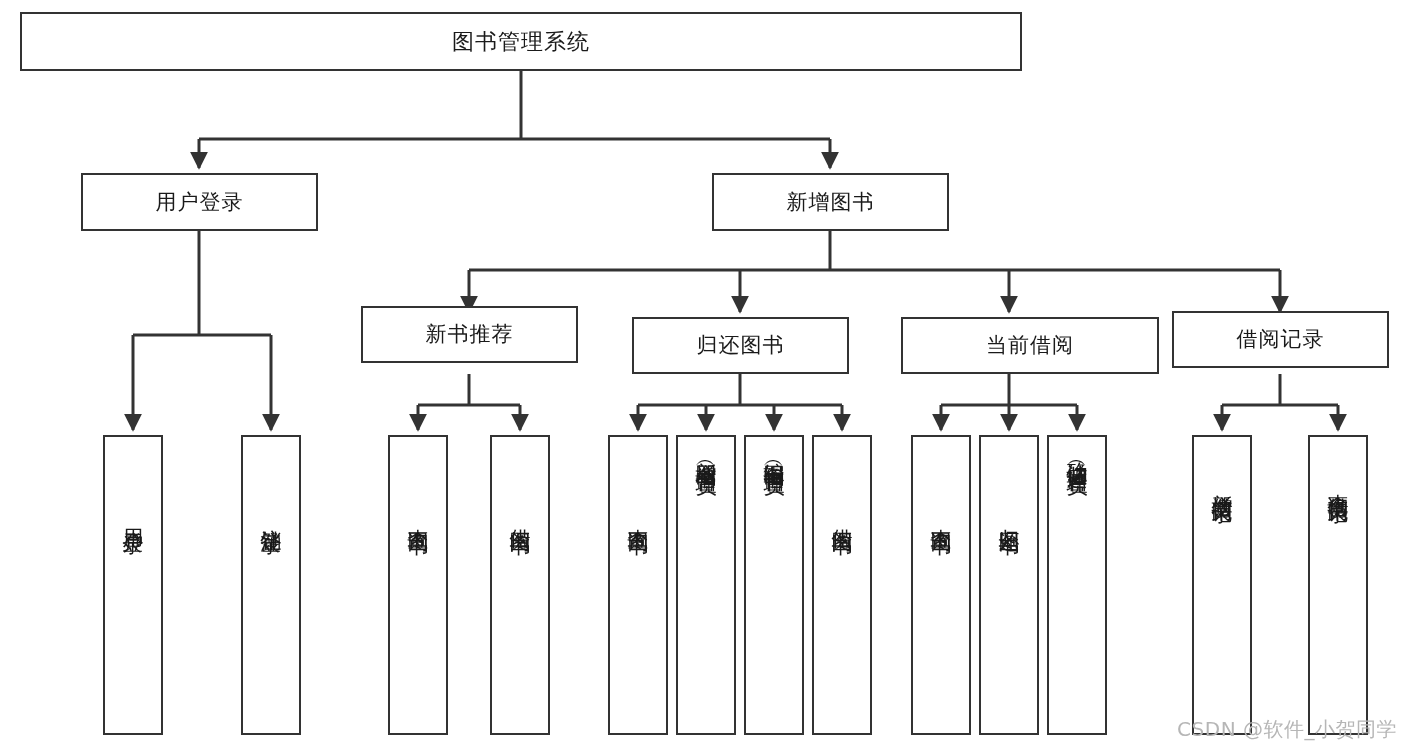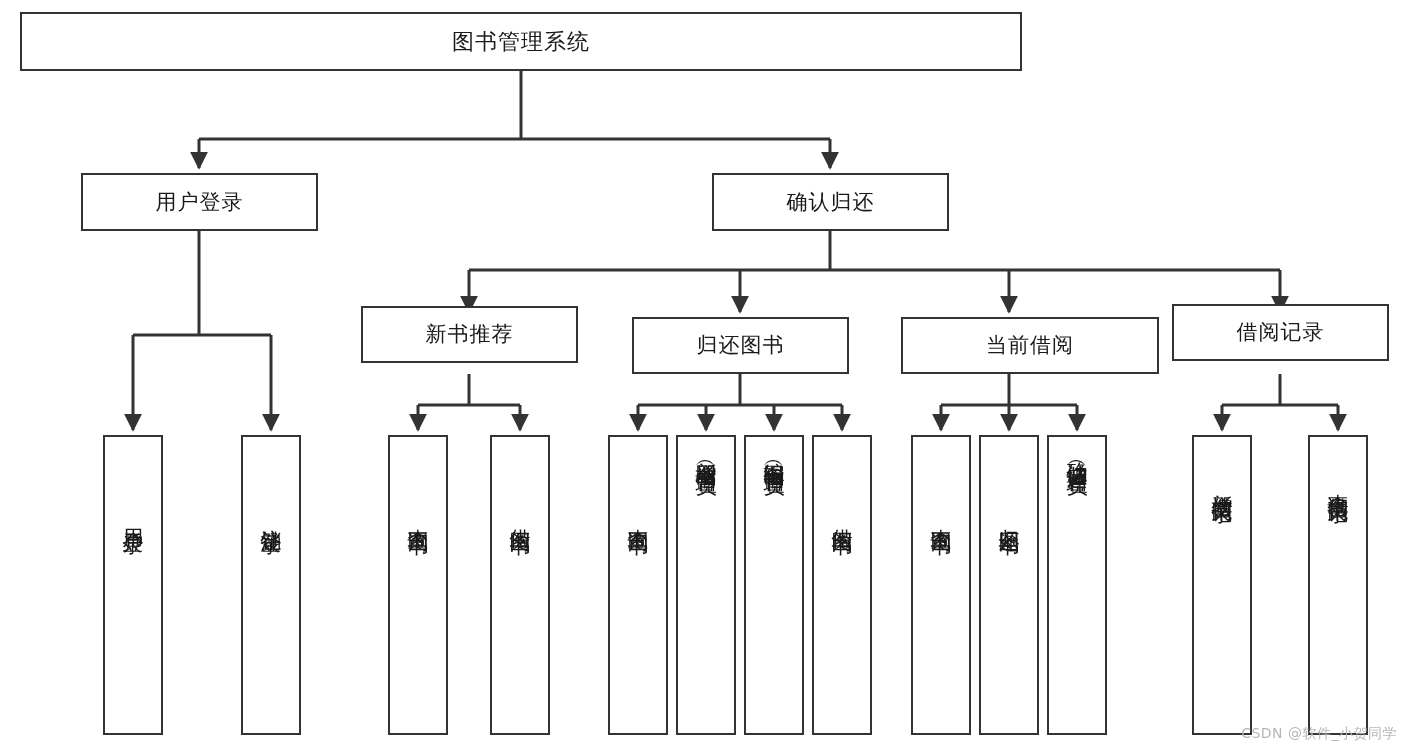--- a/index.html
+++ b/index.html
@@ -55,21 +55,21 @@
     line-height: 1.05;
     white-space: nowrap;
   }
   .node.root .label {
     font-size: 22px;
   }
   .watermark {
     position: absolute;
     right: 8px;
     bottom: 4px;
-    font-size: 14px;
+    font-size: 20px;
     color: #b6b6b6;
     letter-spacing: 0.5px;
     white-space: nowrap;
     font-family: "DejaVu Sans", "Liberation Sans", sans-serif;
   }
 </style>
 </head>
 <body>
 
 <div id="canvas">
@@ -127,33 +127,33 @@
   </svg>
 
   <div class="node horizontal root" style="left:20px; top:12px; width:1002px; height:59px;">
     <span class="label">图书管理系统</span>
   </div>
 
   <div class="node horizontal" style="left:81px; top:173px; width:237px; height:58px;">
     <span class="label">用户登录</span>
   </div>
   <div class="node horizontal" style="left:712px; top:173px; width:237px; height:58px;">
-    <span class="label">确认归还</span>
+    <span class="label">新增图书</span>
   </div>
 
   <div class="node horizontal" style="left:361px; top:306px; width:217px; height:57px;">
     <span class="label">新书推荐</span>
   </div>
   <div class="node horizontal" style="left:632px; top:317px; width:217px; height:57px;">
     <span class="label">归还图书</span>
   </div>
   <div class="node horizontal" style="left:901px; top:317px; width:258px; height:57px;">
     <span class="label">当前借阅</span>
   </div>
-  <div class="node horizontal" style="left:1172px; top:304px; width:217px; height:57px;">
+  <div class="node horizontal" style="left:1172px; top:311px; width:217px; height:57px;">
     <span class="label">借阅记录</span>
   </div>
 
   <div class="node vertical" style="left:103px; top:435px; width:60px; height:300px; padding-top:75px;">
     <span class="label">用户登录</span>
   </div>
   <div class="node vertical" style="left:241px; top:435px; width:60px; height:300px; padding-top:75px;">
     <span class="label">注销登录</span>
   </div>
 

